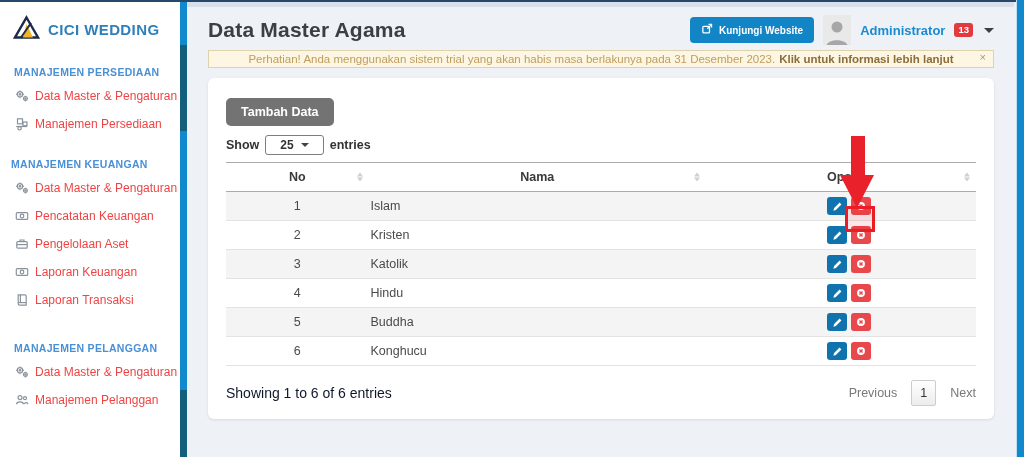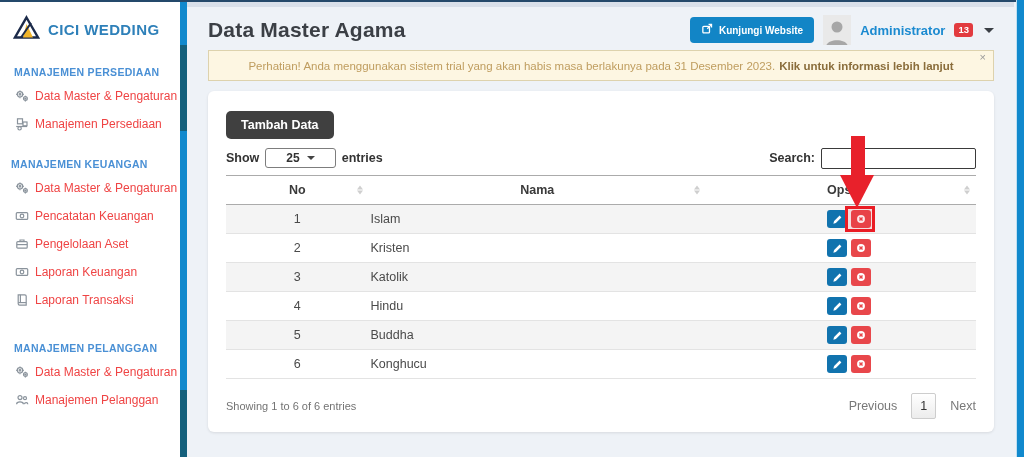--- a/index.html
+++ b/index.html
@@ -36,30 +36,30 @@
   .page-header { display:flex; justify-content:space-between; align-items:center; padding:12px 20px 0 23px; height:44px; }
   .page-title { font-size:21px; font-weight:bold; color:#3b3f45; letter-spacing:.2px; }
   .header-right { display:flex; align-items:center; gap:9px; }
   .visit-btn { background:#1285c6; color:#fff; border:none; border-radius:4px; font-size:10px; font-weight:bold; padding:6px 11px; display:flex; align-items:center; gap:6px; cursor:pointer; font-family:inherit; }
   .avatar { width:28px; height:30px; background:#e9e9e9; display:flex; align-items:flex-end; justify-content:center; overflow:hidden; }
   .admin-label { color:#1b8ad0; font-size:13px; font-weight:bold; }
   .notif-badge { background:#e23b3f; color:#fff; font-size:9.5px; font-weight:bold; border-radius:3px; padding:2px 4px; line-height:1; }
   .caret { width:0; height:0; border-left:5px solid transparent; border-right:5px solid transparent; border-top:5px solid #3a3f45; margin-left:2px; }
 
   
-  .alert { position:relative; margin:4px 20px 0 23px; height:31px; background:#fdf6e2; border:1px solid #ddd2ad; display:flex; align-items:center; justify-content:center; font-size:11.5px; color:#bf9d5f; }
+  .alert { position:relative; margin:4px 20px 0 23px; height:18px; background:#fdf6e2; border:1px solid #ddd2ad; display:flex; align-items:center; justify-content:center; font-size:11.5px; color:#bf9d5f; }
   .alert b { color:#8a6d3b; margin-left:4px; }
   .alert-close { position:absolute; top:1px; right:7px; color:#9a9a9a; font-size:11px; cursor:pointer; line-height:1; }
 
   
   .card { margin:10px 20px 0 23px; background:#fff; border-radius:6px; box-shadow:0 1px 3px rgba(0,0,0,.10); padding:20px 18px 18px 18px; height:341px; }
-  .add-btn { background:#404040; color:#fff; border:none; border-radius:5px; font-size:12.5px; font-weight:bold; padding:7px 15px; cursor:pointer; font-family:inherit; }
+  .add-btn { background:#737373; color:#fff; border:none; border-radius:5px; font-size:12.5px; font-weight:bold; padding:7px 15px; cursor:pointer; font-family:inherit; }
   .controls { display:flex; justify-content:space-between; align-items:center; margin-top:7px; height:24px; }
   .length-ctrl { display:flex; align-items:center; gap:6px; font-size:12.5px; font-weight:bold; color:#333; }
-  .fake-select { display:flex; align-items:center; gap:7px; border:1px solid #7d7d7d; border-radius:3px; padding:2px 20px; font-size:12px; font-weight:bold; color:#333; background:#fff; cursor:pointer; }
+  .fake-select { display:flex; align-items:center; gap:7px; border:1px solid #7d7d7d; border-radius:3px; padding:2px 14px; font-size:12px; font-weight:bold; color:#333; background:#fff; cursor:pointer; }
   .fake-select .caret-sm { width:0; height:0; border-left:4px solid transparent; border-right:4px solid transparent; border-top:4px solid #444; }
   .search-ctrl { display:flex; align-items:center; gap:6px; font-size:12.5px; font-weight:bold; color:#333; }
   .search-input { width:155px; height:21px; border:1.5px solid #3a3a3a; border-radius:2px; background:#fff; font-family:inherit; font-size:12px; padding:0 5px; }
 
   table { width:100%; border-collapse:collapse; margin-top:5px; }
   thead th { font-size:12.5px; font-weight:bold; color:#3a3a3a; padding:7px 4px; border-top:1px solid #ababab; border-bottom:1px solid #ababab; position:relative; text-align:center; }
   th.col-no { width:19%; }
   th.col-nama { width:45%; }
   th.col-opsi { width:36%; }
   .sort-ic { position:absolute; right:6px; top:50%; transform:translateY(-50%); display:flex; flex-direction:column; gap:1px; }
@@ -68,21 +68,21 @@
   .sort-ic .dn { border-top:4px solid #cfcfcf; }
   tbody td { font-size:12.5px; color:#4a4a4a; padding:5px 4px; border-bottom:1px solid #e3e3e3; height:29px; }
   tbody tr:nth-child(odd) { background:#f4f4f4; }
   td.c-no { text-align:center; }
   td.c-nama { text-align:left; padding-left:2px; }
   .actions { display:flex; justify-content:center; align-items:center; gap:4px; margin-left:16px; }
   .btn-edit { width:20px; height:18px; background:#1173ae; border:none; border-radius:3px; display:flex; align-items:center; justify-content:center; cursor:pointer; padding:0; }
   .btn-del { width:20px; height:18px; background:#e8474b; border:none; border-radius:3px; display:flex; align-items:center; justify-content:center; cursor:pointer; padding:0; }
 
   .table-footer { display:flex; justify-content:space-between; align-items:center; margin-top:14px; }
-  .showing-info { font-size:11px; color:#737373; }
+  .showing-info { font-size:14px; color:#0f172a; }
   .pagination { display:flex; align-items:center; gap:14px; }
   .page-link { font-size:12.5px; color:#787878; cursor:pointer; }
   .page-num { width:25px; height:26px; border:1px solid #cdcdcd; border-radius:2px; background:linear-gradient(#ffffff,#ececec); color:#333; font-size:12.5px; display:flex; align-items:center; justify-content:center; cursor:pointer; }
 
   
   .arrow-shaft { position:absolute; left:851px; top:136px; width:14px; height:40px; background:#e8212b; z-index:10; }
   .arrow-head { position:absolute; left:840px; top:175px; width:0; height:0; border-left:17px solid transparent; border-right:17px solid transparent; border-top:33px solid #e8212b; z-index:10; }
   .highlight-box { position:absolute; left:845px; top:206px; width:30px; height:26px; border:3px solid #ea1c24; background:rgba(234,28,36,.10); z-index:9; }
 </style>
 </head>
@@ -265,24 +265,20 @@
 
       <div class="controls">
         <div class="length-ctrl">
           <span>Show</span>
           <span class="fake-select">
             <span>25</span>
             <span class="caret-sm"></span>
           </span>
           <span>entries</span>
         </div>
-        <div class="search-ctrl">
-          <span>Search:</span>
-          <input class="search-input" type="text" style="">
-        </div>
       </div>
 
       <table>
         <thead>
           <tr>
             <th class="col-no">
               <span>No</span>
               <span class="sort-ic">
                   <i class="up"></i>
                   <i class="dn"></i>

